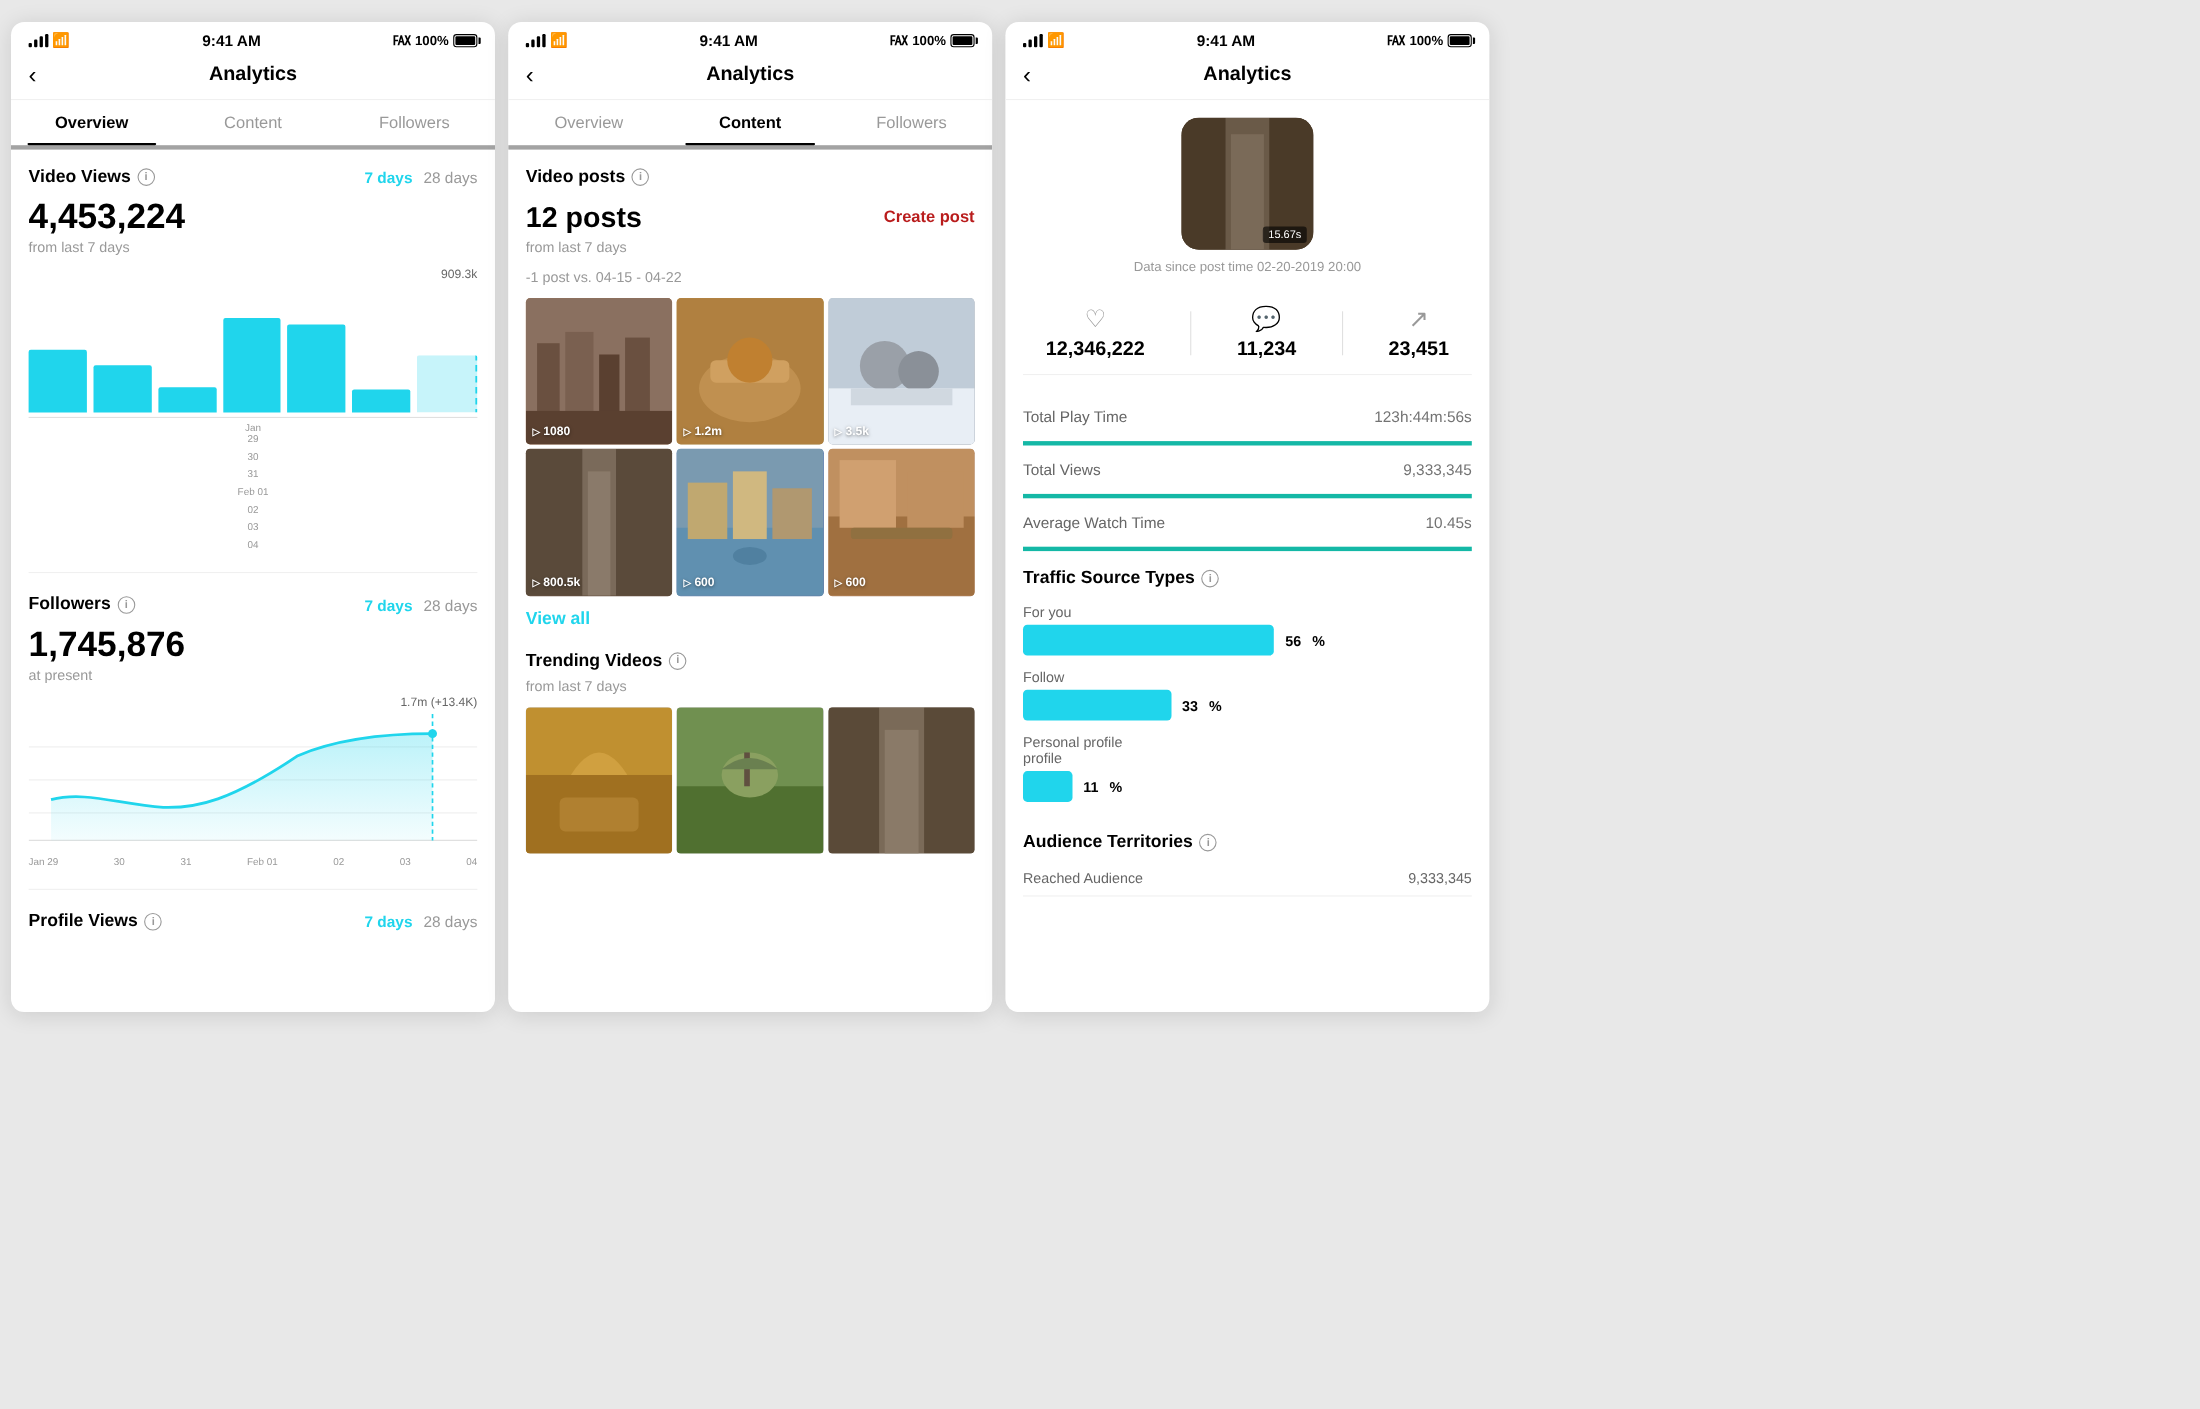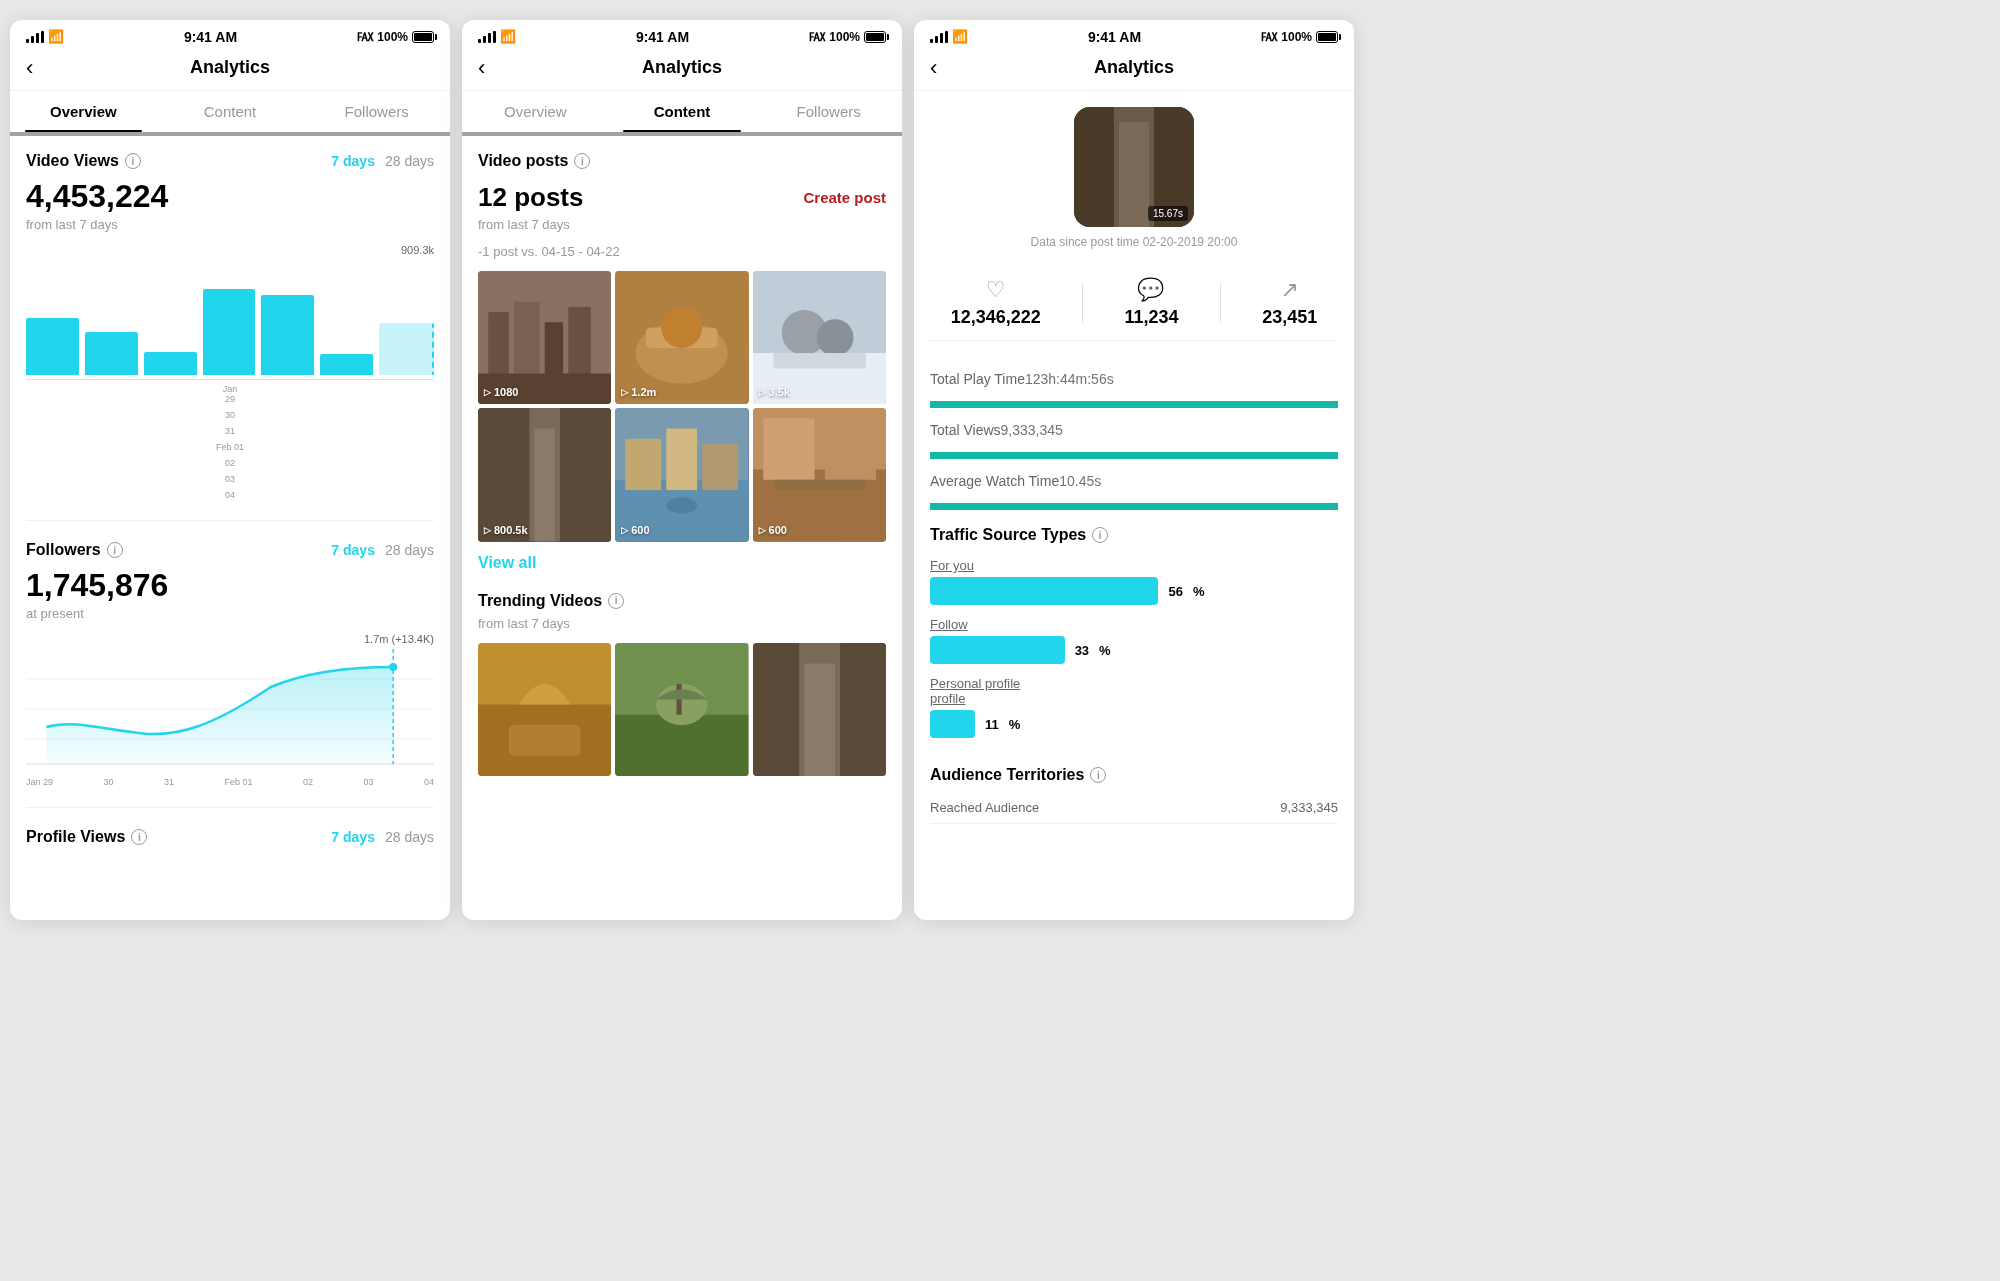--- a/index.html
+++ b/index.html
@@ -176,29 +176,29 @@
     .stats-row {
       display: flex; justify-content: space-around; align-items: center;
       padding: 12px 0; border-bottom: 1px solid #f0f0f0;
       margin-bottom: 16px;
     }
     .stat-item { text-align: center; }
     .stat-icon { font-size: 22px; color: #999; margin-bottom: 4px; }
     .stat-num { font-size: 18px; font-weight: 700; }
     .stat-divider { width: 1px; height: 40px; background: #e0e0e0; }
     .detail-row {
-      display: flex; justify-content: flex-start; align-items: center;
-      padding: 14px 0; border-bottom: 7px solid #14b8a6;
+      display: flex; justify-content: space-between; align-items: center;
+      padding: 14px 0; border-bottom: 4px solid #14b8a6;
     }
     .detail-label { font-size: 14px; color: #666; }
     .detail-value { font-size: 14px; color: #737373; font-weight: 500; }
     .traffic-section { padding-top: 16px; }
     .traffic-title { font-size: 16px; font-weight: 700; margin-bottom: 14px; display: flex; align-items: center; gap: 6px; }
     .traffic-bar-row { margin-bottom: 12px; }
-    .traffic-bar-label { font-size: 13px; color: #666; margin-bottom: 4px; text-decoration: underline; }
+    .traffic-bar-label { font-size: 13px; color: #666; margin-bottom: 4px; }
     .traffic-bar-outer { position: relative; }
     .traffic-bar-inner {
       height: 28px; background: #20d5ec; border-radius: 4px;
       display: flex; align-items: center;
     }
     .audience-section { padding-top: 16px; }
     .audience-title { font-size: 16px; font-weight: 700; margin-bottom: 8px; display: flex; align-items: center; gap: 6px; }
     .audience-row {
       display: flex; justify-content: space-between;
       font-size: 13px; color: #666; padding: 8px 0; border-bottom: 1px solid #f0f0f0;

